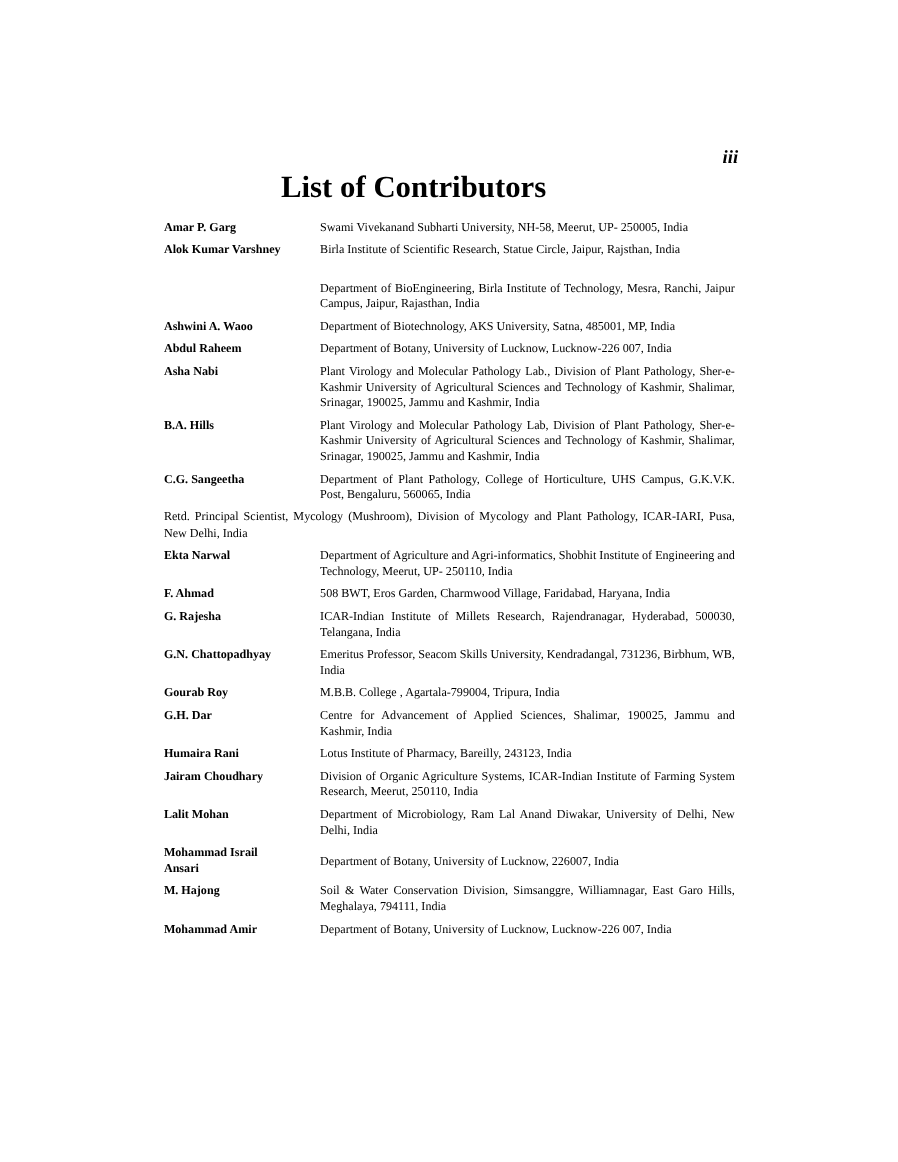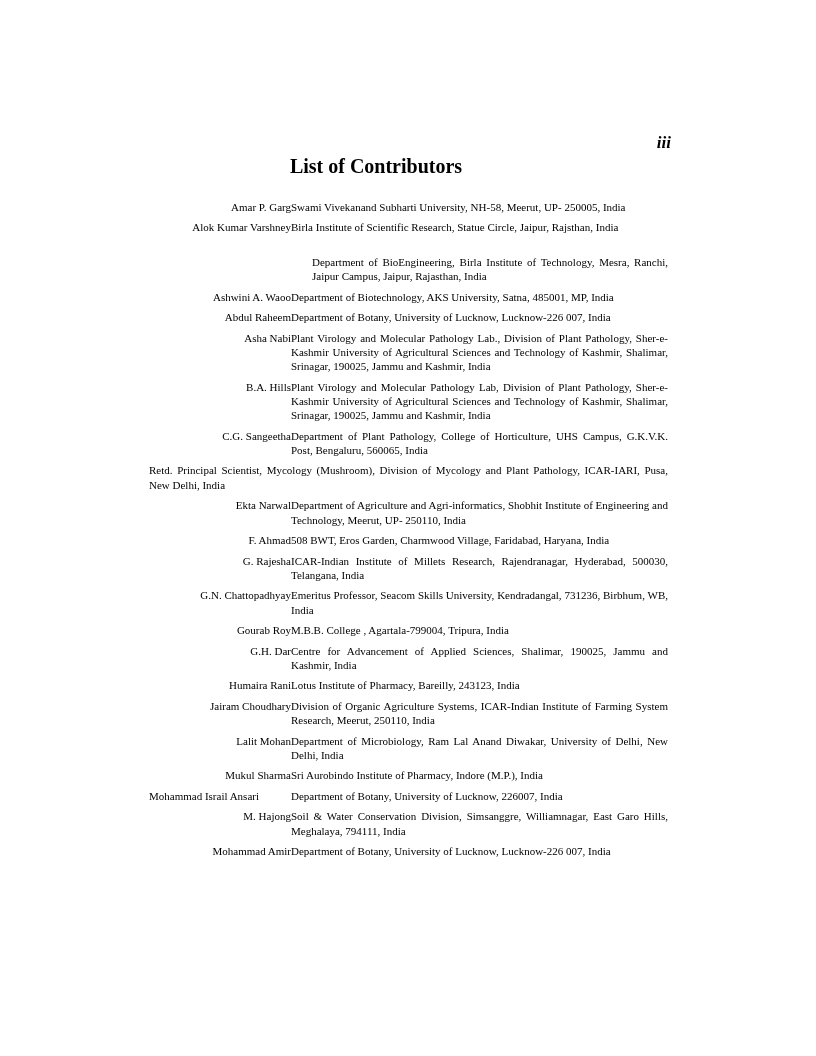--- a/index.html
+++ b/index.html
@@ -1,25 +1,25 @@
 <!DOCTYPE html>
 <html><head>
 <meta charset="utf-8">
 <style>
   html, body { margin: 0; padding: 0; background: #ffffff; }
   body { width: 816px; height: 1056px; position: relative; overflow: hidden;
          font-family: "Liberation Serif", "DejaVu Serif", serif; color: #000; }
   .page-num { position: absolute; top: 133px; right: 145px; font-size: 17px;
               font-weight: bold; font-style: italic; }
   .title { position: absolute; top: 155px; left: 0; width: 752px; text-align: center;
-           font-size: 20px; font-weight: bold; margin: 0; }
+           font-size: 28px; font-weight: bold; margin: 0; }
   .list { position: absolute; top: 200px; left: 149px; width: 519px; }
   .row { display: flex; font-size: 11px; line-height: 14.3px; margin-bottom: 6.2px; }
-  .row.gap { margin-top: 20px; gap: 21px; }
-  .name { width: 142px; flex: none; font-weight: normal; text-align: right; }
+  .row.gap { margin-top: 20px; }
+  .name { width: 142px; flex: none; font-weight: bold; }
   .aff { flex: 1; text-align: justify; }
   .aff.middle { align-self: center; }
 </style>
 </head>
 <body>
 
 <div class="page-num">iii</div>
 <h1 class="title">List of Contributors</h1>
 
 <div class="list">
@@ -88,24 +88,20 @@
     </div>
   <div class="row">
       <div class="name">Jairam Choudhary</div>
       <div class="aff">Division of Organic Agriculture Systems, ICAR-Indian Institute of Farming System Research, Meerut, 250110, India</div>
     </div>
   <div class="row">
       <div class="name">Lalit Mohan</div>
       <div class="aff">Department of Microbiology, Ram Lal Anand Diwakar, University of Delhi, New Delhi, India</div>
     </div>
   <div class="row">
-      <div class="name">Mukul Sharma</div>
-      <div class="aff">Sri Aurobindo Institute of Pharmacy, Indore (M.P.), India</div>
-    </div>
-  <div class="row">
       <div class="name" style="width:110px;margin-right:32px;">Mohammad Israil Ansari</div>
       <div class="aff middle">Department of Botany, University of Lucknow, 226007, India</div>
     </div>
   <div class="row">
       <div class="name">M. Hajong</div>
       <div class="aff">Soil &amp; Water Conservation Division, Simsanggre, Williamnagar, East Garo Hills, Meghalaya, 794111, India</div>
     </div>
   <div class="row">
       <div class="name">Mohammad Amir</div>
       <div class="aff">Department of Botany, University of Lucknow, Lucknow-226 007, India</div>

